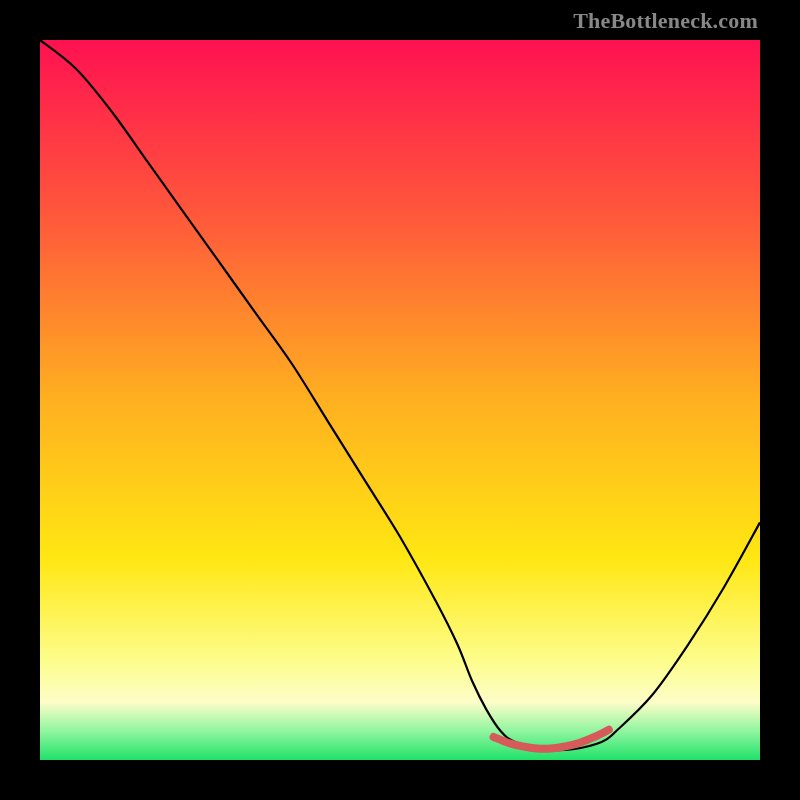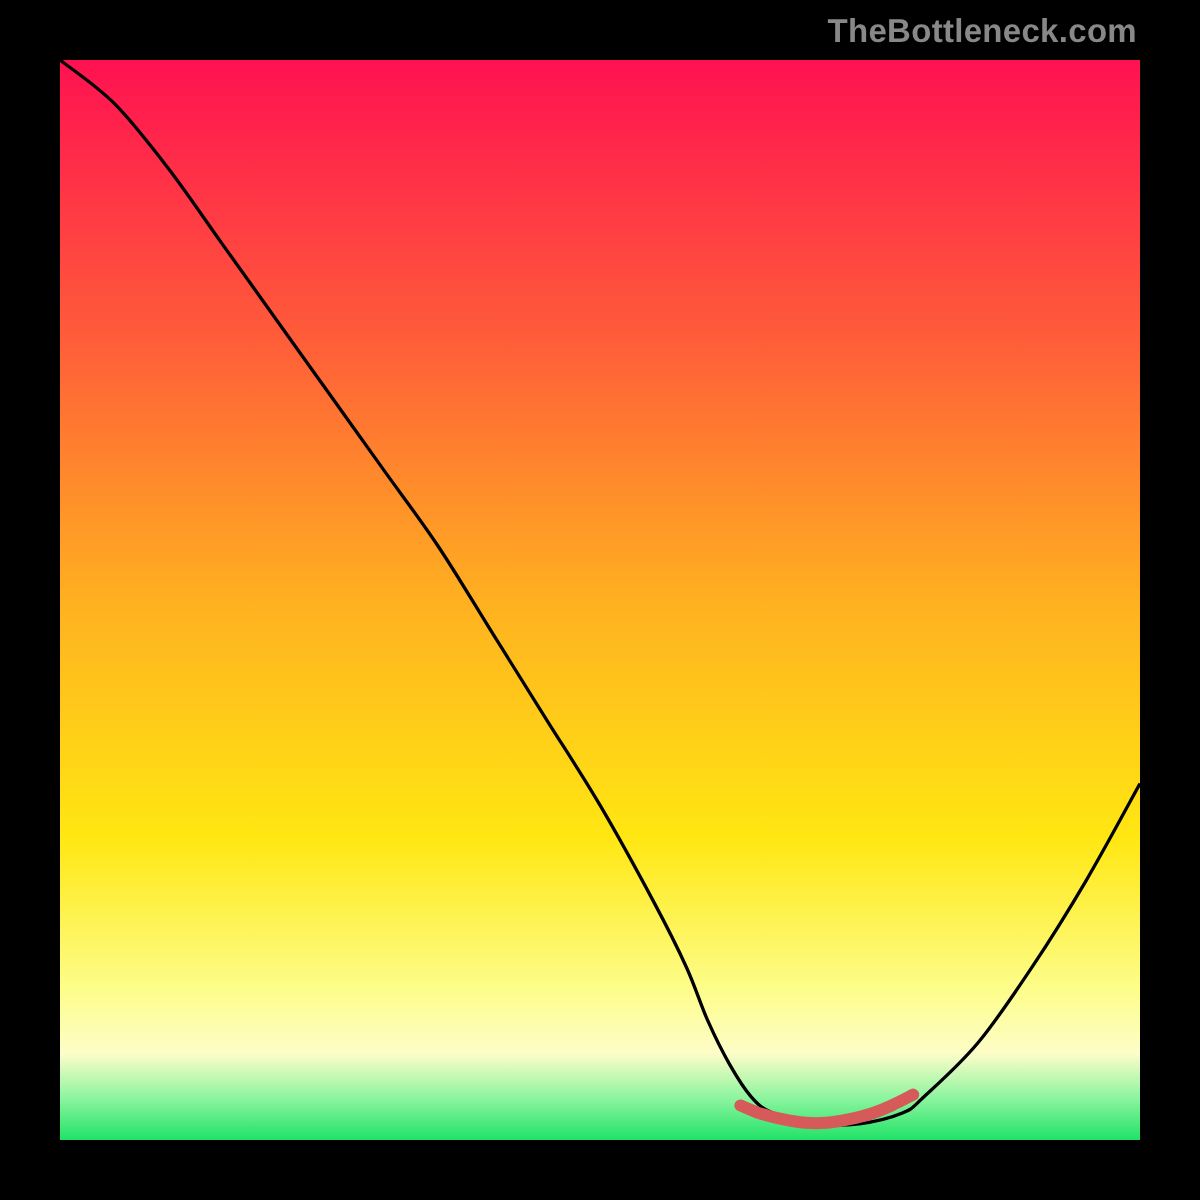--- a/index.html
+++ b/index.html
@@ -16,21 +16,21 @@
     top: 40px;
     width: 720px;
     height: 720px;
     background: #000;
   }
   .watermark {
     position: absolute;
     top: 8px;
     right: 42px;
     color: #888;
-    font-family: Liberation Sans, sans-serif;
+    font-family: Liberation Serif, serif;
     font-size: 22px;
     font-weight: 600;
     letter-spacing: 0.2px;
     z-index: 10;
   }
   svg {
     display: block;
   }
 </style>
 </head>

